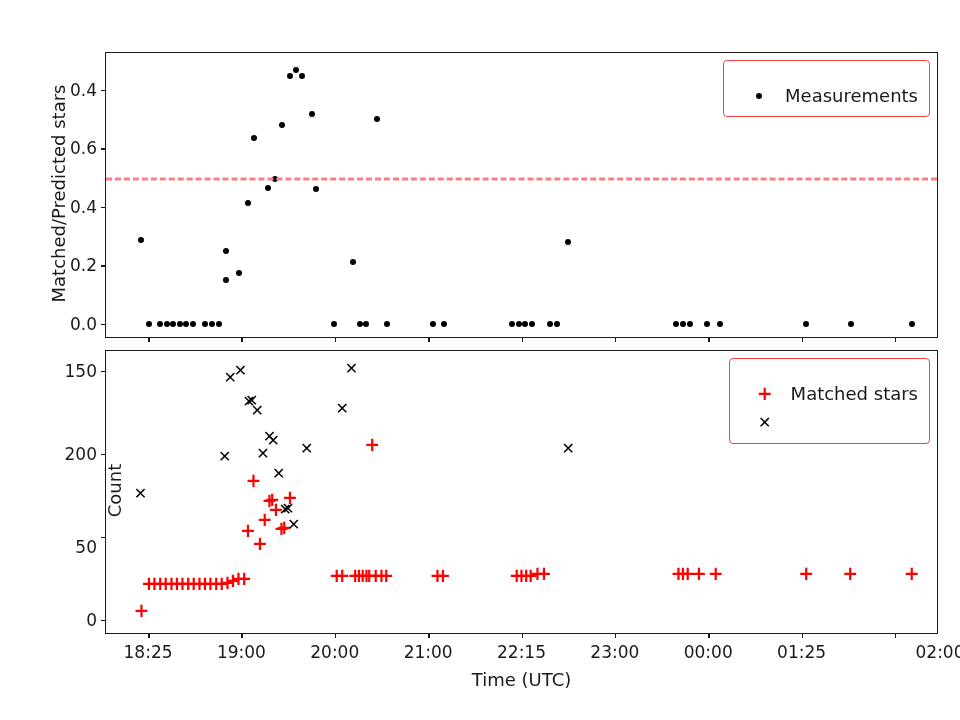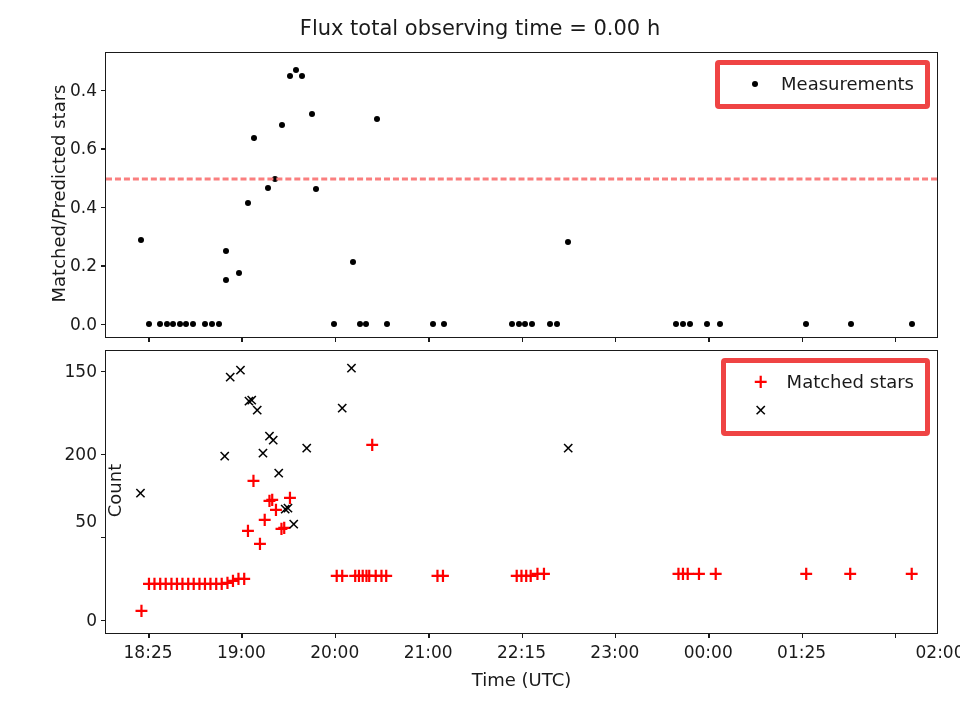--- a/index.html
+++ b/index.html
@@ -53,39 +53,38 @@
   .mk-plus{font-size:19px;color:#ff0000;font-family:"DejaVu Sans",sans-serif;}
   .mk-cross{font-size:16px;color:#000000;font-family:"DejaVu Sans",sans-serif;}
 
   .threshold-line{
     position:absolute;left:0;width:100%;height:0;
     border-top:3px dashed #fa7f7f;transform:translateY(-50%);
   }
 
   
   .legend{
-    position:absolute;background:#ffffff;border:5px solid #ef4444;border-radius:4px;
-    padding:4px 11px 6px 9px;font-size:18px;color:#1a1a1a;
+    position:absolute;background:#ffffff;border:1px solid #ef4444;border-radius:4px;
+    padding:20px 11px 6px 9px;font-size:18px;color:#1a1a1a;
   }
   #legend-top{right:7px;top:7px;}
   #legend-bottom{right:7px;top:7px;}
   .legend-row{display:flex;align-items:center;height:29px;}
   .legend-key{width:52px;display:flex;align-items:center;justify-content:center;flex:none;}
   .legend-label{white-space:nowrap;}
   .key-dot{width:6px;height:6px;border-radius:50%;background:#000;}
   .key-dash{width:40px;height:0;border-top:3px dashed #fa7f7f;}
   .key-plus{font-size:19px;font-weight:bold;color:#ff0000;line-height:1;}
   .key-cross{font-size:16px;font-weight:bold;color:#000;line-height:1;}
 </style>
 </head>
 <body>
 
 <div id="figure">
 
-  <div id="title">Flux total observing time = 0.00 h</div>
 
   <div class="axes" id="axes-top">
     <div class="ylabel" id="ylabel-top">Matched/Predicted stars</div>
     <div class="plotarea" id="plot-top">
         <div class="pt-dot" style="left: 34.5472px; top: 187.381px;"></div>
         <div class="pt-dot" style="left: 42.9506px; top: 270.825px;"></div>
         <div class="pt-dot" style="left: 54.1551px; top: 270.825px;"></div>
         <div class="pt-dot" style="left: 60.691px; top: 270.825px;"></div>
         <div class="pt-dot" style="left: 67.227px; top: 270.825px;"></div>
         <div class="pt-dot" style="left: 73.7629px; top: 270.825px;"></div>
@@ -249,21 +248,21 @@
         </div>
         <div class="legend-row">
           <span class="legend-key">
             <span class="key-cross">✕</span>
           </span>
         </div>
       </div>
   <div class="tick-y" style="top: 268.729px;"></div>
       <div class="ticklabel-y" style="top: 268.729px;">0</div>
       <div class="tick-y" style="top: 185.788px;"></div>
-      <div class="ticklabel-y" style="top: 170px;">50</div>
+      <div class="ticklabel-y" style="top: 196px;">50</div>
       <div class="tick-y" style="top: 102.847px;"></div>
       <div class="ticklabel-y" style="top: 102.847px;">200</div>
       <div class="tick-y" style="top: 19.9059px;"></div>
       <div class="ticklabel-y" style="top: 19.9059px;">150</div>
       <div class="tick-x" style="left: 42.0169px;"></div>
       <div class="ticklabel-x" style="left: 42.0169px;">18:25</div>
       <div class="tick-x" style="left: 135.388px;"></div>
       <div class="ticklabel-x" style="left: 135.388px;">19:00</div>
       <div class="tick-x" style="left: 228.758px;"></div>
       <div class="ticklabel-x" style="left: 228.758px;">20:00</div>

